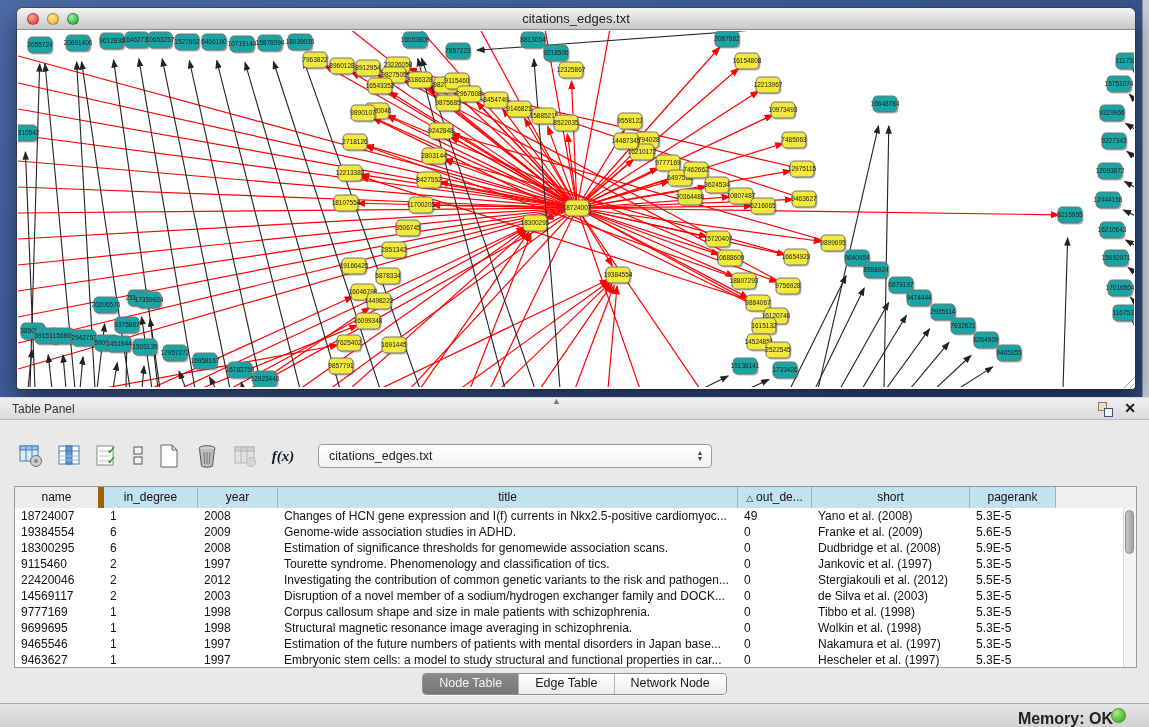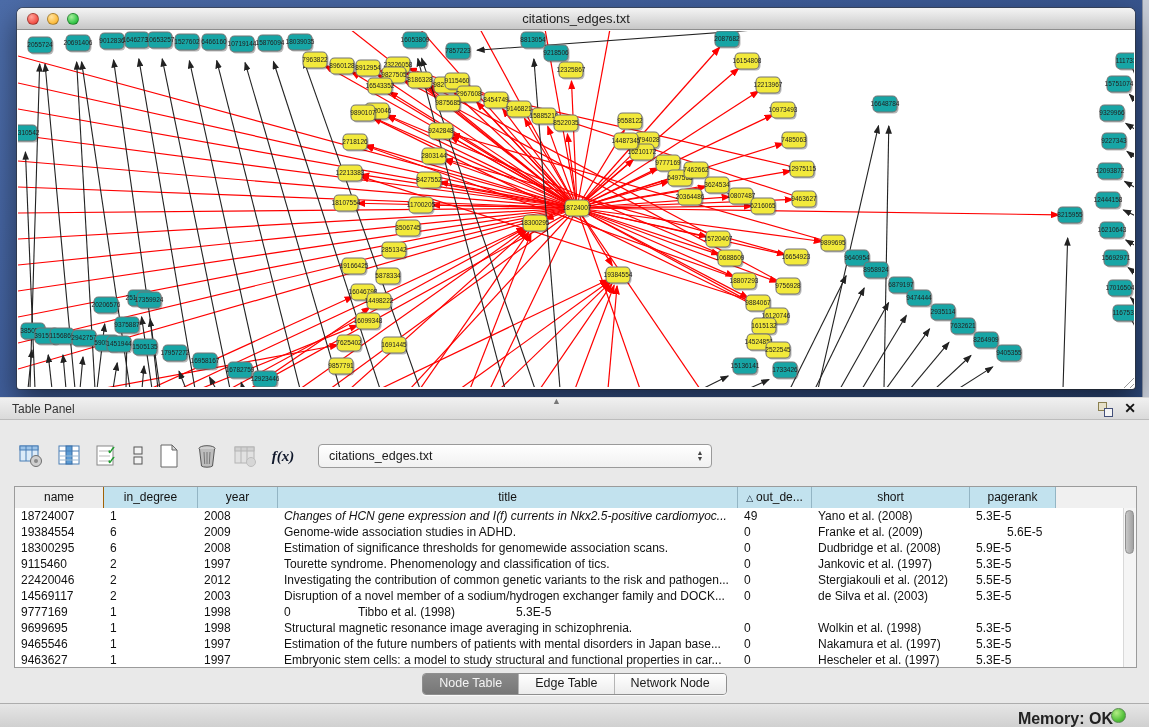--- a/index.html
+++ b/index.html
@@ -46,21 +46,21 @@
   .fx { font-family:"Liberation Serif", serif; font-style:italic; font-weight:bold; font-size:15px; color:#0f172a; }
   .combo { margin-left:12px; width:394px; height:24px; background:linear-gradient(#ffffff,#f1f1f1);
     border:1px solid #9a9a9a; border-radius:4px; display:flex; align-items:center; cursor:pointer; }
   .combo-label { flex:1; padding-left:10px; font-size:12.5px; color:#1a1a1a; }
   .combo-arrows { width:18px; display:flex; flex-direction:column; align-items:center; line-height:6px; font-size:7px; color:#444; padding-right:4px; }
 
   .table-wrap { position:absolute; left:14px; top:89px; width:1123px; height:182px; background:#fff; border:1px solid #9b9b9b; }
   .thead { display:flex; height:21px; border-bottom:1px solid #9aa7ad; }
   .th { height:21px; line-height:20px; font-size:12px; color:#111; text-align:center;
     background:#c2e2ee; border-right:1px solid #93b5c4; overflow:hidden; white-space:nowrap; cursor:pointer; }
-  .th.key { background:#ececec; border-right:1px solid #a16207; }
+  .th.key { background:#ececec; border-right:6px solid #a16207; }
   .th.filler { background:#f0f0f0; border-right:none; flex:1; cursor:default; }
   .sort-tri { font-size:9px; margin-right:3px; color:#123; }
   .tbody { position:absolute; left:0; top:21px; right:13px; bottom:0; overflow:hidden; }
   .tr { display:flex; height:16px; cursor:default; }
   .td { font-size:12px; color:#111; line-height:16px; padding-left:6px; overflow:hidden; white-space:nowrap; }
   .vscroll { position:absolute; right:0; top:21px; bottom:0; width:13px; background:#f5f5f5; border-left:1px solid #d9d9d9; }
   .vthumb { position:absolute; left:1px; top:2px; width:9px; height:44px; border-radius:5px;
     background:linear-gradient(90deg,#c9c9c9,#a2a2a2); border:1px solid #8f8f8f; cursor:pointer; }
 
   .tabs { position:absolute; left:0; top:276px; width:100%; display:flex; justify-content:center; }
@@ -951,33 +951,33 @@
           <div class="th" style="width: 74px;"><span class="sort-tri">△</span>out_de...</div>
           <div class="th" style="width: 158px;">short</div>
           <div class="th" style="width: 86px;">pagerank</div>
           <div class="th filler"></div>
         </div>
       <div class="tbody" id="tbody">
           <div class="tr">
             <div class="td" style="width: 89px;">18724007</div>
             <div class="td" style="width: 94px;">1</div>
             <div class="td" style="width: 80px;">2008</div>
-            <div class="td" style="width: 460px; font-style: italic;">Changes of HCN gene expression and I(f) currents in Nkx2.5-positive cardiomyoc...</div>
+            <div class="td" style="width: 460px;">Changes of HCN gene expression and I(f) currents in Nkx2.5-positive cardiomyoc...</div>
             <div class="td" style="width: 74px;">49</div>
             <div class="td" style="width: 158px;">Yano et al. (2008)</div>
             <div class="td" style="width: 86px;">5.3E-5</div>
           </div>
           <div class="tr">
             <div class="td" style="width: 89px;">19384554</div>
             <div class="td" style="width: 94px;">6</div>
             <div class="td" style="width: 80px;">2009</div>
             <div class="td" style="width: 460px;">Genome-wide association studies in ADHD.</div>
             <div class="td" style="width: 74px;">0</div>
             <div class="td" style="width: 158px;">Franke et al. (2009)</div>
-            <div class="td" style="width: 86px; margin-left: 31px;">5.6E-5</div>
+            <div class="td" style="width: 86px;">5.6E-5</div>
           </div>
           <div class="tr">
             <div class="td" style="width: 89px;">18300295</div>
             <div class="td" style="width: 94px;">6</div>
             <div class="td" style="width: 80px;">2008</div>
             <div class="td" style="width: 460px;">Estimation of significance thresholds for genomewide association scans.</div>
             <div class="td" style="width: 74px;">0</div>
             <div class="td" style="width: 158px;">Dudbridge et al. (2008)</div>
             <div class="td" style="width: 86px;">5.9E-5</div>
           </div>
@@ -1005,20 +1005,21 @@
             <div class="td" style="width: 80px;">2003</div>
             <div class="td" style="width: 460px;">Disruption of a novel member of a sodium/hydrogen exchanger family and DOCK...</div>
             <div class="td" style="width: 74px;">0</div>
             <div class="td" style="width: 158px;">de Silva et al. (2003)</div>
             <div class="td" style="width: 86px;">5.3E-5</div>
           </div>
           <div class="tr">
             <div class="td" style="width: 89px;">9777169</div>
             <div class="td" style="width: 94px;">1</div>
             <div class="td" style="width: 80px;">1998</div>
+            <div class="td" style="width: 460px;">Corpus callosum shape and size in male patients with schizophrenia.</div>
             <div class="td" style="width: 74px;">0</div>
             <div class="td" style="width: 158px;">Tibbo et al. (1998)</div>
             <div class="td" style="width: 86px;">5.3E-5</div>
           </div>
           <div class="tr">
             <div class="td" style="width: 89px;">9699695</div>
             <div class="td" style="width: 94px;">1</div>
             <div class="td" style="width: 80px;">1998</div>
             <div class="td" style="width: 460px;">Structural magnetic resonance image averaging in schizophrenia.</div>
             <div class="td" style="width: 74px;">0</div>

